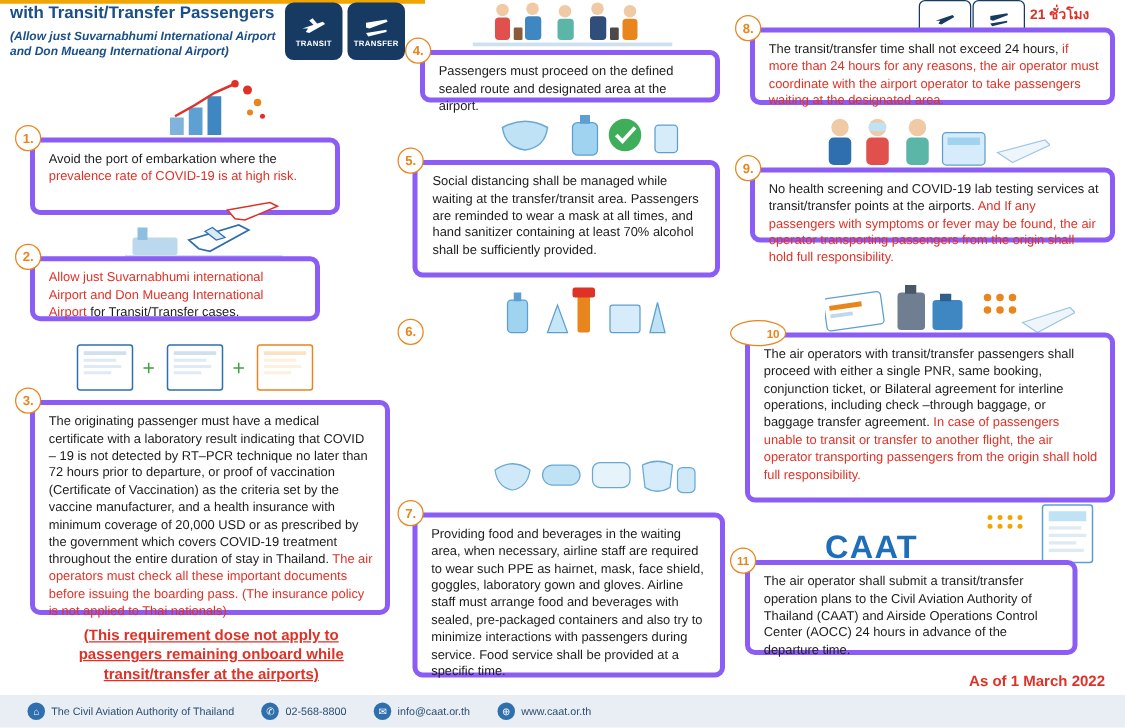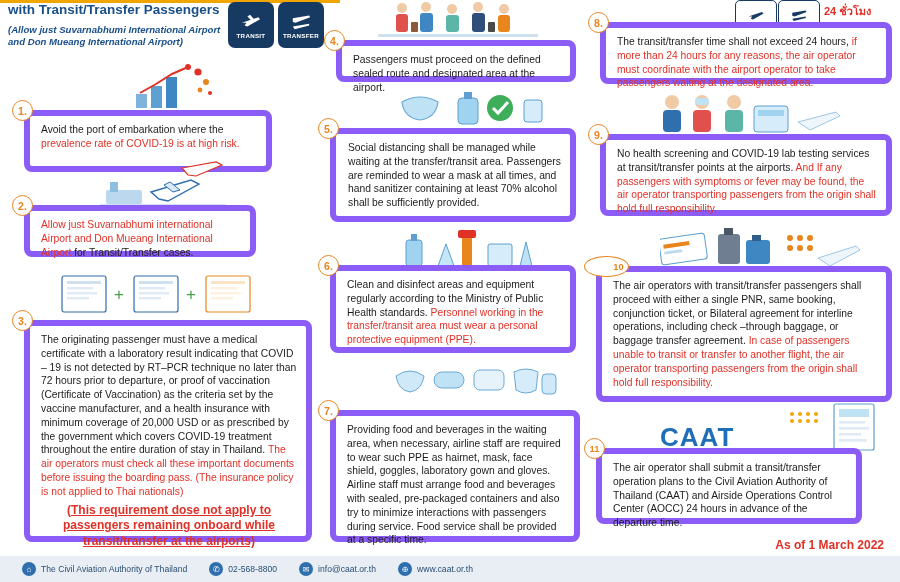--- a/index.html
+++ b/index.html
@@ -17,21 +17,21 @@
   }
   .page {
     position: relative;
     width: 900px;
     height: 582px;
   }
 
   
   .card {
     position: absolute;
-    border: 6px solid #8b5cf6;
+    border: 4px solid #8b5cf6;
     border-radius: 8px;
     background: #ffffff;
     box-sizing: border-box;
     padding: 7px 9px 7px 11px;
     font-size: 10.3px;
     line-height: 1.34;
     color: #1c1c1c;
   }
 
   .num {
@@ -240,21 +240,21 @@
     </svg>
     <span>TRANSIT</span>
   </div>
   <div class="badge-lite" style="left:778px; top:0px;">
     <svg width="18" height="14" viewBox="0 0 24 18">
       <path d="M3 6 L21 3 L22 5 L6 11 L3 10 Z" fill="#173a63"></path>
       <path d="M3 14 L21 11 L21 13 L5 17 Z" fill="#173a63"></path>
     </svg>
     <span>TRANSFER</span>
   </div>
-  <div class="hr24" style="left:824px; top:2px;">24 ชั่วโมง</div>
+  <div class="hr24" style="left:824px; top:2px;">21 ชั่วโมง</div>
 
   <div class="ill" style="left:130px; top:60px;">
     <svg width="92" height="50" viewBox="0 0 92 50">
       <rect x="6" y="34" width="11" height="14" fill="#7fb3dc"></rect>
       <rect x="21" y="26" width="11" height="22" fill="#5fa0d2"></rect>
       <rect x="36" y="17" width="11" height="31" fill="#3f87c3"></rect>
       <path d="M10 33 L26 24 L42 14 L58 7" stroke="#e03127" stroke-width="2" fill="none"></path>
       <circle cx="58" cy="7" r="3" fill="#e03127"></circle>
       <circle cx="68" cy="12" r="3.6" fill="#e03127"></circle>
       <circle cx="76" cy="22" r="3" fill="#e8851c"></circle>
@@ -297,21 +297,21 @@
       <rect x="81" y="25" width="22" height="2.4" fill="#dfeaf4"></rect>
       <text x="128" y="28" font-size="17" fill="#45a049" font-family="sans-serif">+</text>
       <rect x="148" y="4" width="44" height="36" rx="2" fill="#ffffff" stroke="#e8851c" stroke-width="1.2"></rect>
       <rect x="153" y="9" width="34" height="3" fill="#fae2c4"></rect>
       <rect x="153" y="15" width="26" height="2.4" fill="#fdf0de"></rect>
       <rect x="153" y="20" width="30" height="2.4" fill="#fdf0de"></rect>
       <rect x="153" y="25" width="22" height="2.4" fill="#fdf0de"></rect>
     </svg>
   </div>
   <div class="num" style="left:12px; top:310px;">3.</div>
-  <div class="card" style="left:24px; top:320px; width:288px; height:222px;">
+  <div class="card" style="left:24px; top:320px; width:288px; height:172px;">
     <span>The originating passenger must have a medical certificate with a laboratory result indicating that COVID – 19 is not detected by RT–PCR technique no later than 72 hours prior to departure, or proof of vaccination (Certificate of Vaccination) as the criteria set by the vaccine manufacturer, and a health insurance with minimum coverage of 20,000 USD or as prescribed by the government which  covers COVID-19 treatment throughout the entire duration of stay in Thailand. </span><span class="red">The air operators must check all these important documents before issuing the boarding pass. (The insurance policy is not applied to Thai nationals)</span>
     <span class="center-red-bold">(This requirement dose not apply to passengers remaining onboard while transit/transfer at the airports)</span>
   </div>
 
   <div class="ill" style="left:378px; top:0px;">
     <svg width="160" height="42" viewBox="0 0 160 42">
       <rect x="0" y="34" width="160" height="3" fill="#cfe0ef"></rect>
       <circle cx="24" cy="8" r="5" fill="#f0c9a5"></circle>
       <rect x="18" y="14" width="12" height="18" rx="3" fill="#e0504c"></rect>
       <circle cx="48" cy="7" r="5" fill="#f0c9a5"></circle>
@@ -351,23 +351,20 @@
       <rect x="10" y="12" width="16" height="26" rx="3" fill="#9fd3ef" stroke="#5d9fd0"></rect>
       <rect x="15" y="6" width="6" height="7" fill="#5d9fd0"></rect>
       <path d="M42 38 l8 -22 l8 22 Z" fill="#c5e6f7" stroke="#5d9fd0"></path>
       <rect x="66" y="8" width="10" height="30" rx="2" fill="#e8851c"></rect>
       <rect x="62" y="2" width="18" height="8" rx="2" fill="#e03127"></rect>
       <rect x="92" y="16" width="24" height="22" rx="2" fill="#d7ecfa" stroke="#5d9fd0"></rect>
       <path d="M124 38 l6 -24 l6 24 Z" fill="#bfe2f5" stroke="#5d9fd0"></path>
     </svg>
   </div>
   <div class="num" style="left:318px; top:255px;">6.</div>
-  <div class="card" style="left:330px; top:265px; width:246px; height:88px;">
-    <span>Clean and disinfect areas and equipment regularly according to the Ministry of Public Health standards. </span><span class="red">Personnel working in the transfer/transit area must wear a personal protective equipment (PPE).</span>
-  </div>
 
   <div class="ill" style="left:390px; top:360px;">
     <svg width="170" height="42" viewBox="0 0 170 42">
       <path d="M6 16 q14 -10 28 0 q-2 14 -14 16 q-12 -2 -14 -16 Z" fill="#cfe9f8" stroke="#6aa9d6"></path>
       <rect x="44" y="12" width="30" height="16" rx="8" fill="#bfe2f5" stroke="#6aa9d6"></rect>
       <rect x="84" y="10" width="30" height="20" rx="6" fill="#e6f3fb" stroke="#6aa9d6"></rect>
       <path d="M124 12 q12 -6 24 0 l-2 18 q-10 6 -20 0 Z" fill="#d7ecfa" stroke="#6aa9d6"></path>
       <rect x="152" y="14" width="14" height="20" rx="4" fill="#cfe9f8" stroke="#6aa9d6"></rect>
     </svg>
   </div>
@@ -389,21 +386,21 @@
       <rect x="43" y="20" width="18" height="22" rx="4" fill="#e0504c"></rect>
       <rect x="45" y="8" width="14" height="7" rx="3" fill="#bfe2f5"></rect>
       <circle cx="84" cy="12" r="7" fill="#f0c9a5"></circle>
       <rect x="75" y="20" width="18" height="22" rx="4" fill="#5bb6a8"></rect>
       <rect x="104" y="16" width="34" height="26" rx="3" fill="#d7ecfa" stroke="#5d9fd0"></rect>
       <rect x="108" y="20" width="26" height="6" fill="#9fd3ef"></rect>
       <path d="M148 32 L186 22 L190 26 L160 40 Z" fill="#eef6fc" stroke="#9fc6e4"></path>
     </svg>
   </div>
   <div class="num" style="left:588px; top:124px;">9.</div>
-  <div class="card" style="left:600px; top:134px; width:292px; height:82px;">
+  <div class="card" style="left:600px; top:134px; width:292px; height:60px;">
     <span>No health screening and COVID-19 lab testing services at transit/transfer points at the airports. </span><span class="red">And If any passengers with symptoms or fever may be found, the air operator transporting passengers from the origin shall hold full responsibility.</span>
   </div>
 
   <div class="ill" style="left:660px; top:226px;">
     <svg width="200" height="46" viewBox="0 0 200 46">
       <rect x="0" y="10" width="46" height="26" rx="3" fill="#ffffff" stroke="#5d9fd0" transform="rotate(-8 23 23)"></rect>
       <rect x="4" y="16" width="26" height="4" fill="#e8851c" transform="rotate(-8 23 23)"></rect>
       <rect x="4" y="23" width="18" height="3" fill="#bfd9ec" transform="rotate(-8 23 23)"></rect>
       <rect x="58" y="8" width="22" height="30" rx="3" fill="#6f7f91"></rect>
       <rect x="64" y="2" width="9" height="7" fill="#4b5765"></rect>

